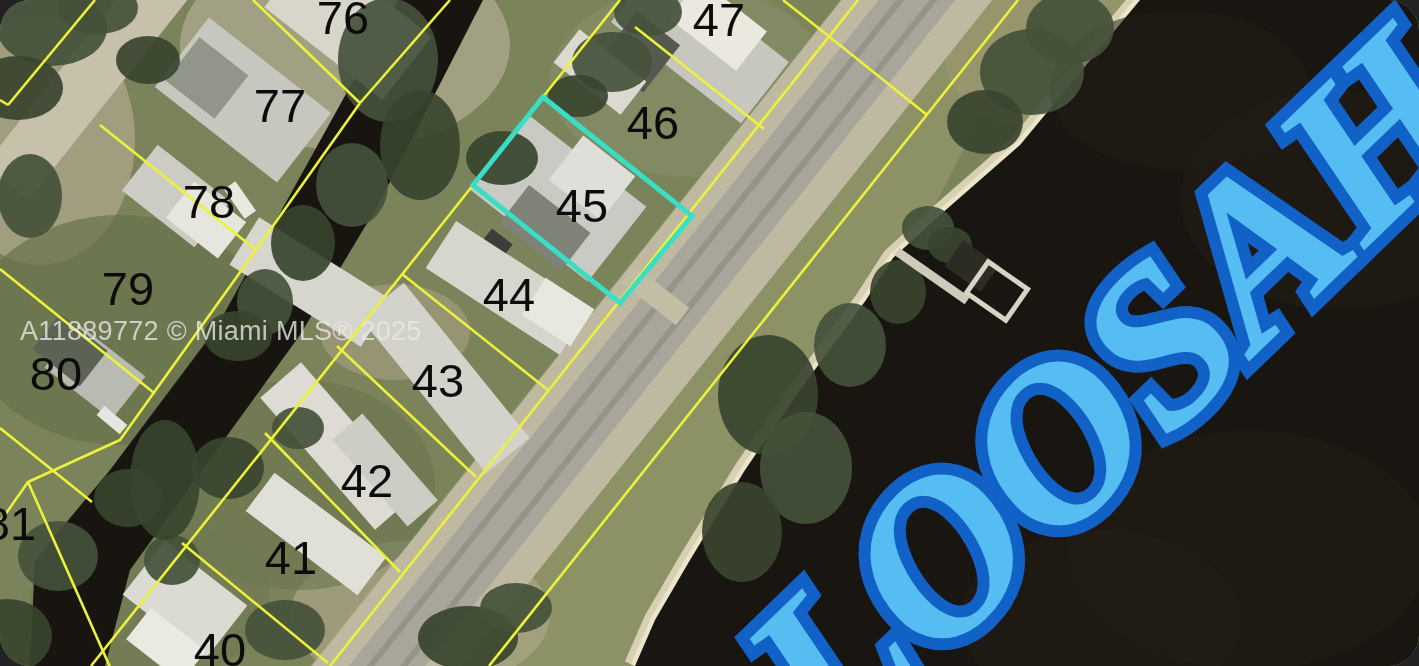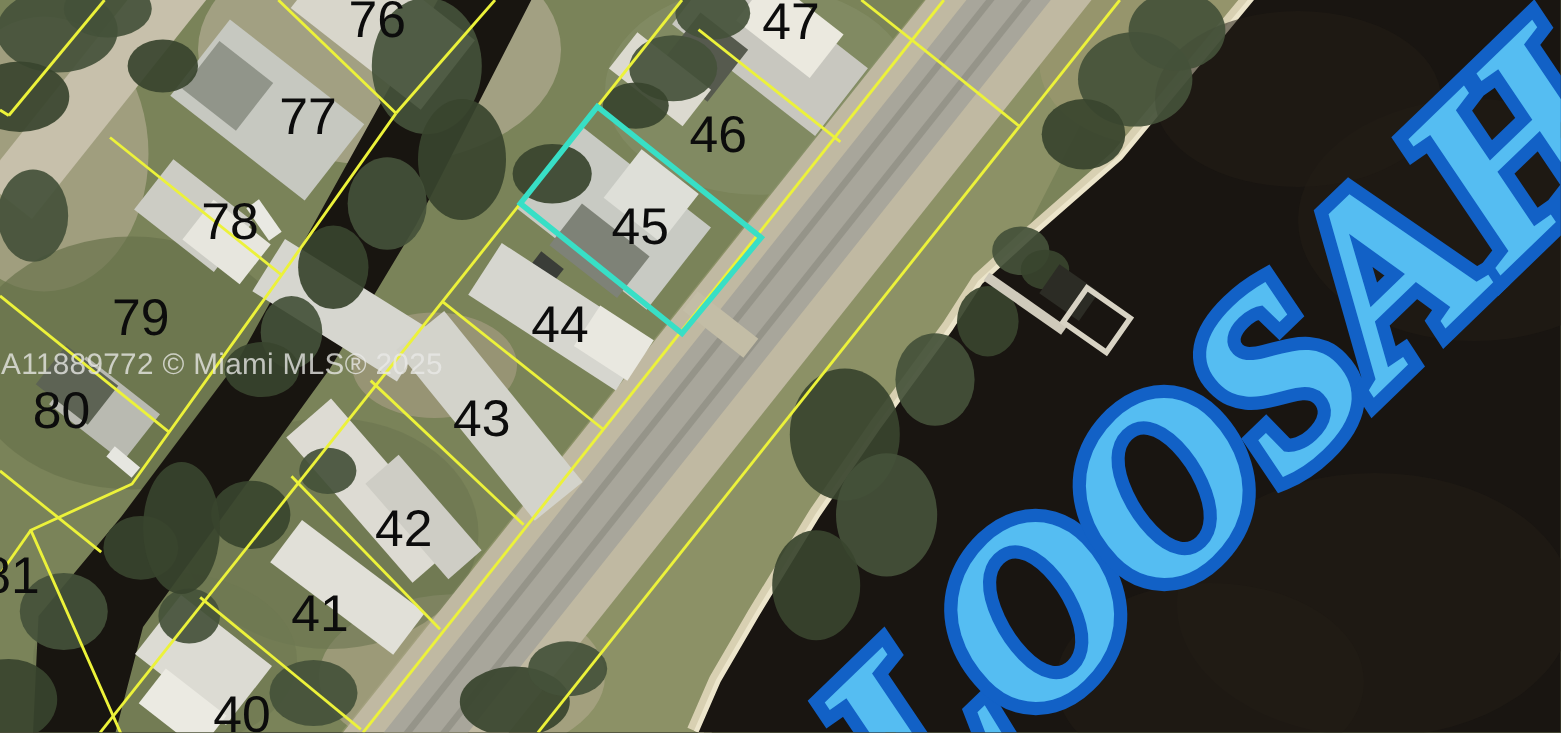--- a/index.html
+++ b/index.html
@@ -1,20 +1,21 @@
 <!DOCTYPE html>
 <html><head>
 <meta charset="utf-8">
 <style>
   html,body{margin:0;padding:0;background:#222;}
   .stage{
     position:relative;
     overflow:hidden;
     font-family:"Liberation Sans",sans-serif;
     background:#7a8359;
+    border-radius:31px;
   }
   .stage svg{position:absolute;left:0;top:0;}
   .watermark{
     position:absolute;
     white-space:nowrap;
     font-family:"Liberation Sans",sans-serif;
     letter-spacing:.3px;
     pointer-events:none;
   }
   .river-label{
@@ -150,15 +151,15 @@
       <text x="10" y="523" fill="#0c0c0c" font-size="47" font-family="Liberation Sans, sans-serif" text-anchor="middle" dominant-baseline="central">81</text>
       <text x="719" y="19" fill="#0c0c0c" font-size="47" font-family="Liberation Sans, sans-serif" text-anchor="middle" dominant-baseline="central">47</text>
       <text x="653" y="122" fill="#0c0c0c" font-size="47" font-family="Liberation Sans, sans-serif" text-anchor="middle" dominant-baseline="central">46</text>
       <text x="582" y="205" fill="#0c0c0c" font-size="47" font-family="Liberation Sans, sans-serif" text-anchor="middle" dominant-baseline="central">45</text>
       <text x="509" y="294" fill="#0c0c0c" font-size="47" font-family="Liberation Sans, sans-serif" text-anchor="middle" dominant-baseline="central">44</text>
       <text x="438" y="380" fill="#0c0c0c" font-size="47" font-family="Liberation Sans, sans-serif" text-anchor="middle" dominant-baseline="central">43</text>
       <text x="367" y="480" fill="#0c0c0c" font-size="47" font-family="Liberation Sans, sans-serif" text-anchor="middle" dominant-baseline="central">42</text>
       <text x="291" y="557" fill="#0c0c0c" font-size="47" font-family="Liberation Sans, sans-serif" text-anchor="middle" dominant-baseline="central">41</text>
       <text x="220" y="649" fill="#0c0c0c" font-size="47" font-family="Liberation Sans, sans-serif" text-anchor="middle" dominant-baseline="central">40</text>
     </svg>
-  <div class="watermark" style="left: 1px; top: 316px; font-size: 27px; color: rgba(233, 233, 231, 0.78);">A11889772 © Miami MLS® 2025</div>
+  <div class="watermark" style="left: 20px; top: 316px; font-size: 27px; color: rgba(233, 233, 231, 0.78);">A11889772 © Miami MLS® 2025</div>
   <div class="river-label" style="width: 1600px; height: 400px; left: 310px; top: 190px; transform: rotate(-44deg); font-size: 225px; color: rgb(85, 189, 242); -webkit-text-stroke: 24px rgb(18, 97, 198);">LOOSAH</div>
 </div>
 
 </body></html>

